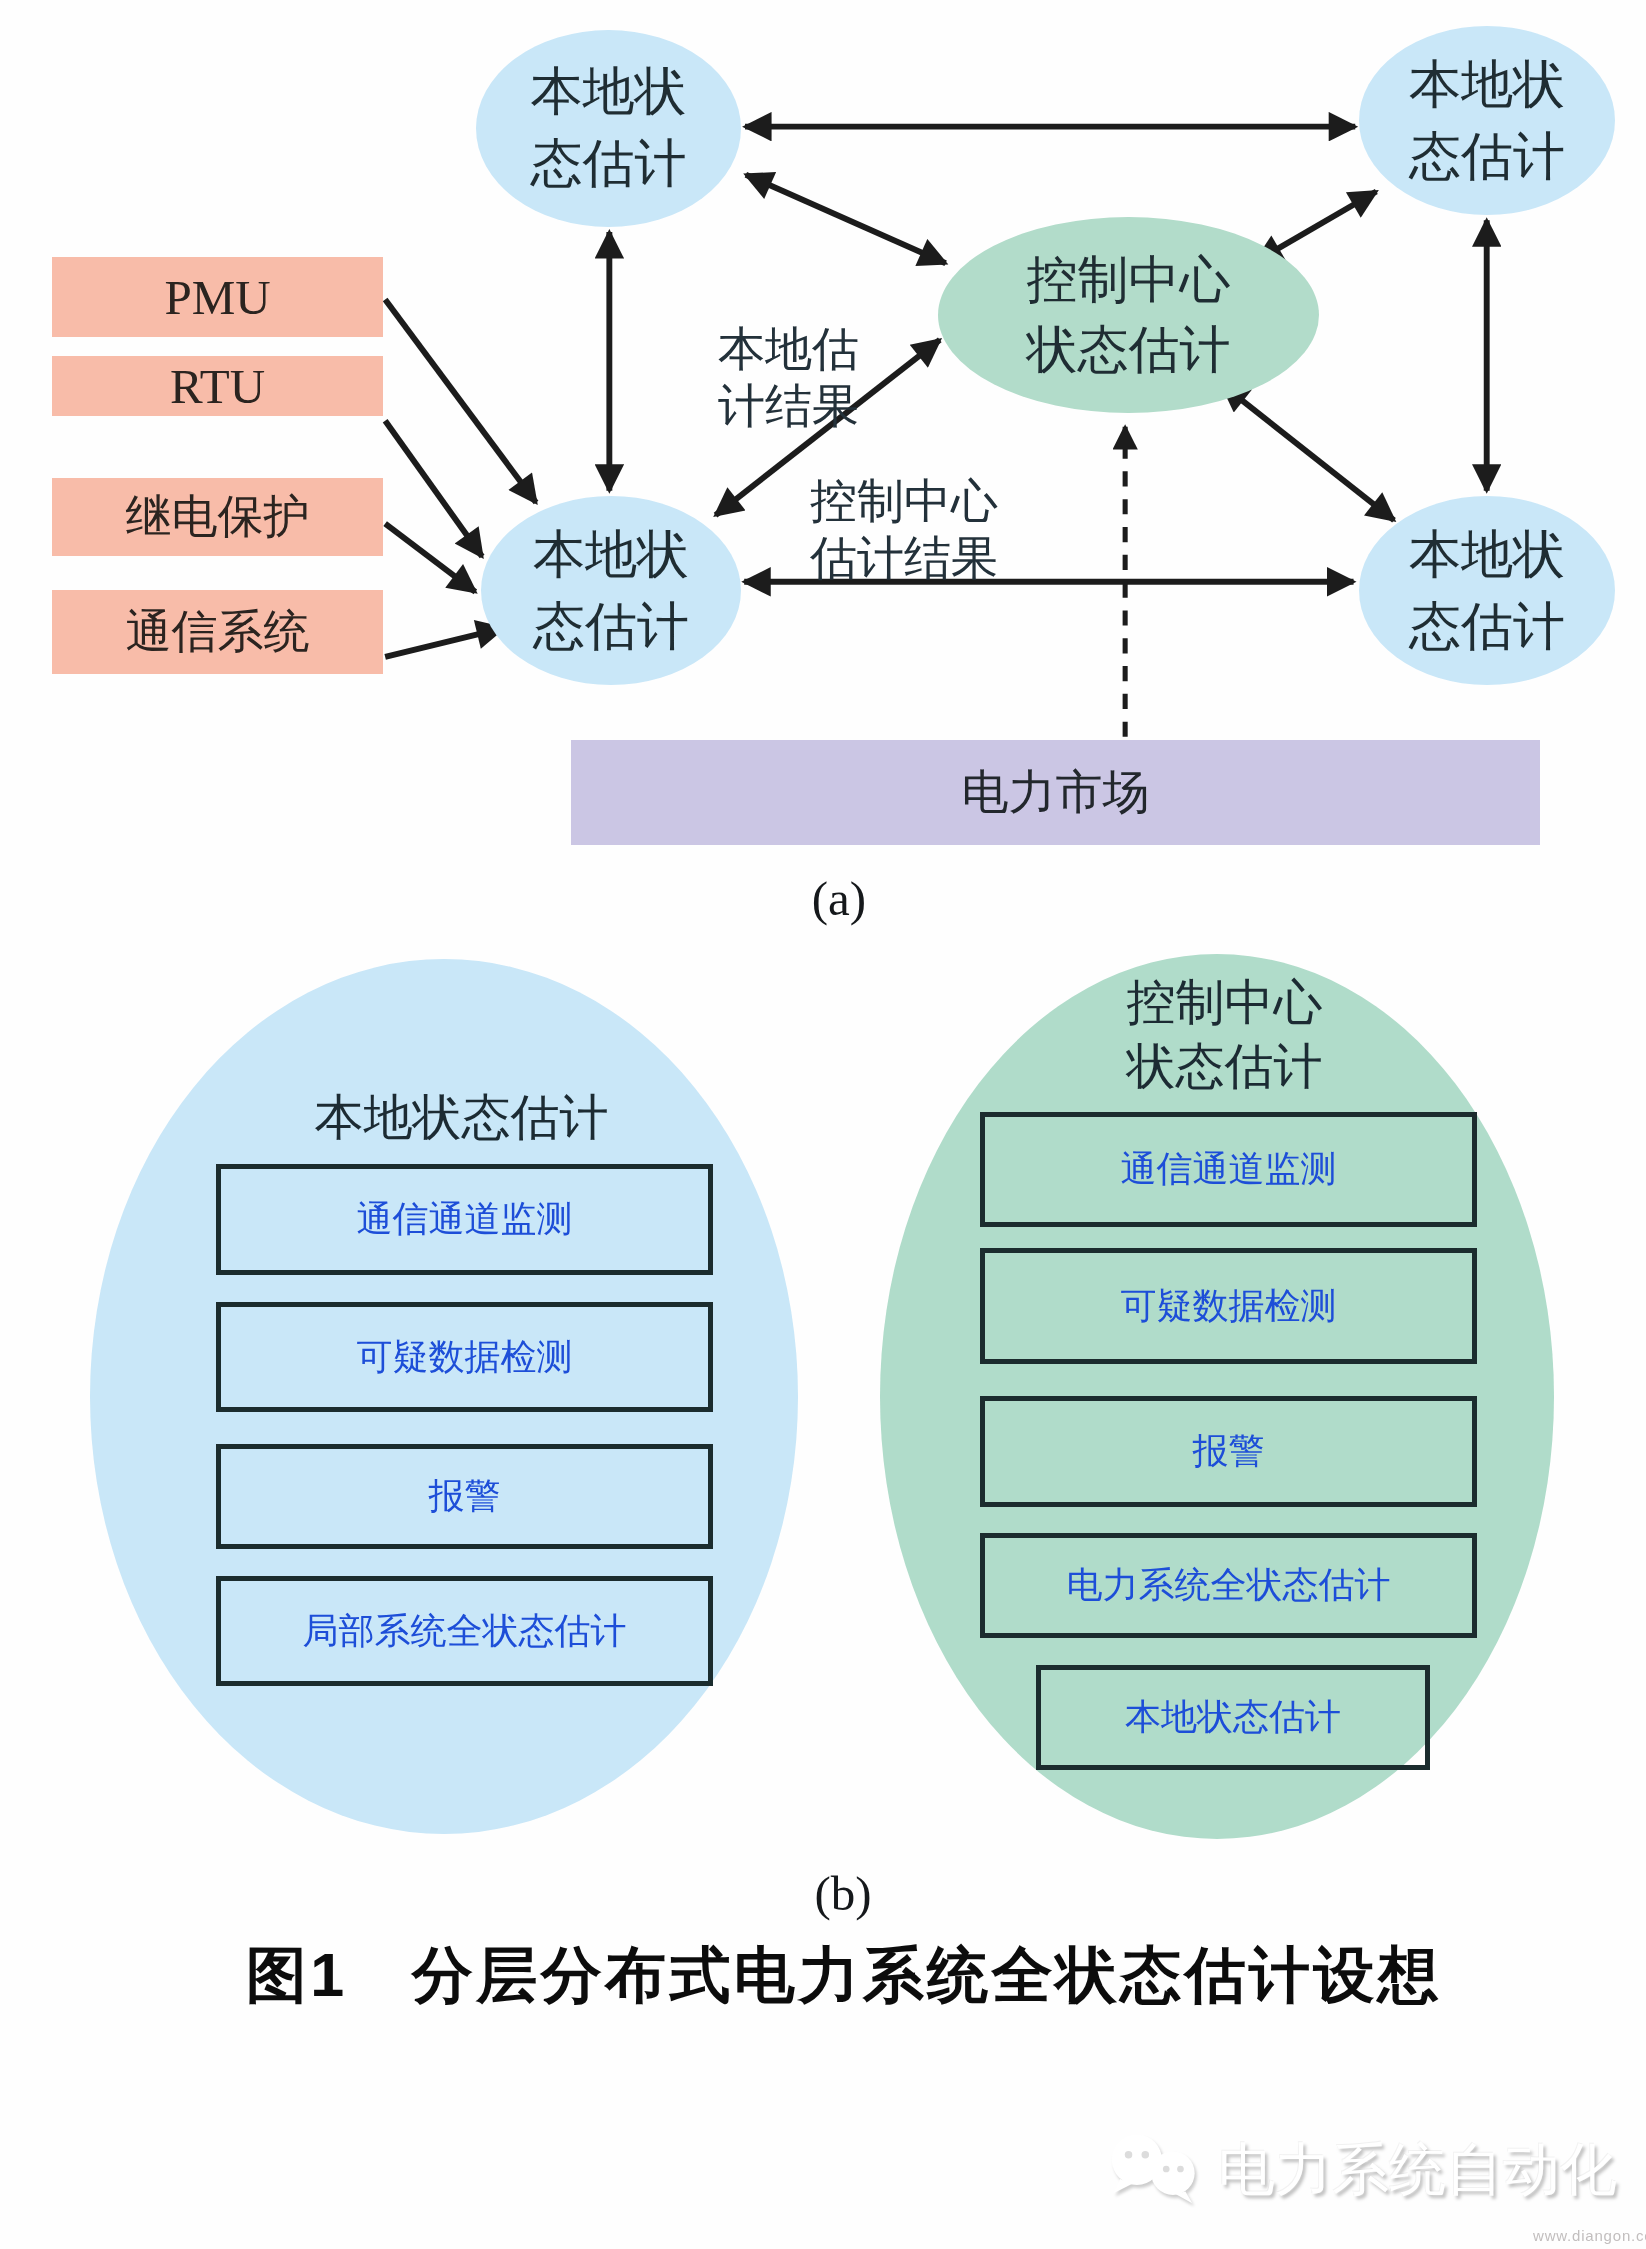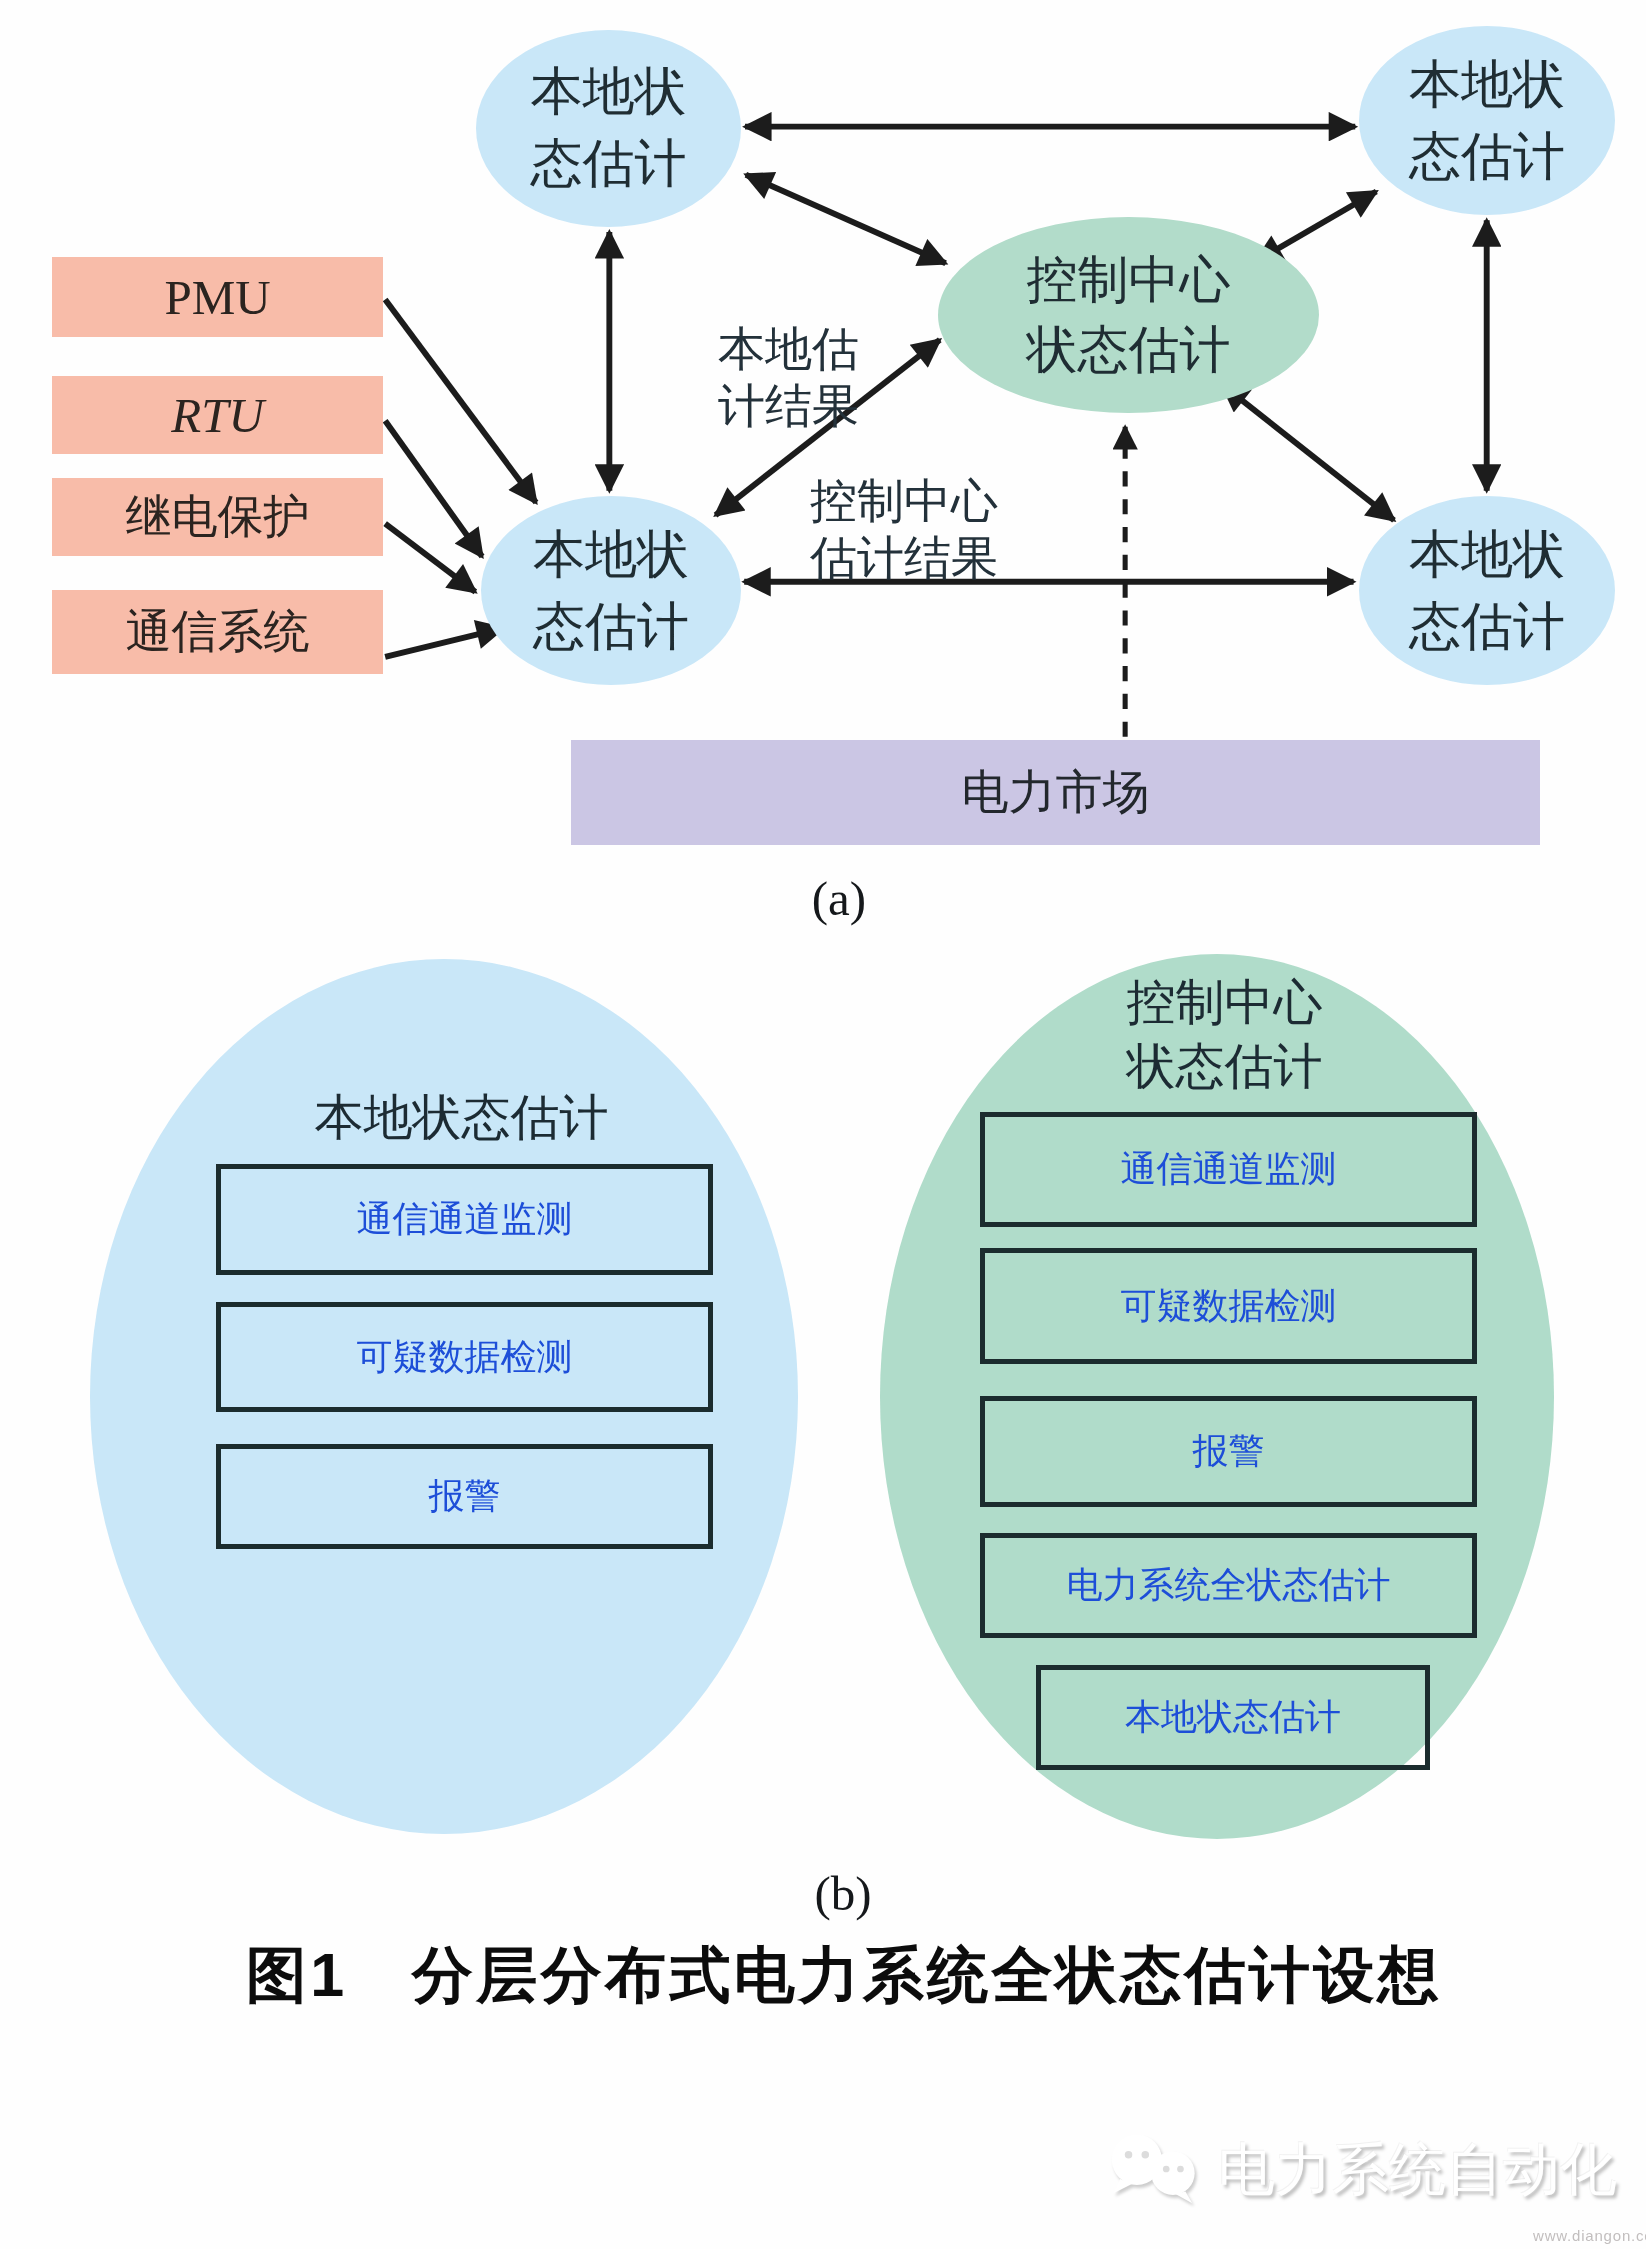--- a/index.html
+++ b/index.html
@@ -24,21 +24,21 @@
   #node-tr{left:1359px;top:26px;width:256px;height:189px;}
   #node-center{left:938px;top:217px;width:381px;height:196px;font-size:51px;line-height:62px;}
   #node-ml{left:481px;top:496px;width:260px;height:189px;}
   #node-br{left:1359px;top:496px;width:256px;height:189px;}
   .src{
     position:absolute;left:52px;width:331px;background:#f8bca9;
     display:flex;align-items:center;justify-content:center;
     font-size:49px;color:#2b2420;
   }
   #src-pmu{top:257px;height:80px;}
-  #src-rtu{top:376px;height:78px;font-style:italic;}
+  #src-rtu{top:356px;height:60px;}
   #src-relay{top:478px;height:78px;font-size:46px;}
   #src-comm{top:590px;height:84px;font-size:46px;}
   #market{
     position:absolute;left:571px;top:740px;width:969px;height:105px;
     background:#cbc6e4;display:flex;align-items:center;justify-content:center;
     font-size:47px;color:#22272c;text-align:center;
   }
   .edge-label{
     position:absolute;text-align:center;font-size:47px;line-height:57px;color:#23313a;margin-top:24px;
   }
@@ -164,20 +164,21 @@
 
   <div class="b-title" id="title-local-b">本地状态估计</div>
   <div class="b-title" id="title-cc-b">
     <div>控制中心</div>
     <div>状态估计</div>
   </div>
 
   <div class="bbox" id="lb1">通信通道监测</div>
   <div class="bbox" id="lb2">可疑数据检测</div>
   <div class="bbox" id="lb3">报警</div>
+  <div class="bbox" id="lb4">局部系统全状态估计</div>
 
   <div class="bbox" id="rb1">通信通道监测</div>
   <div class="bbox" id="rb2">可疑数据检测</div>
   <div class="bbox" id="rb3">报警</div>
   <div class="bbox" id="rb4">电力系统全状态估计</div>
   <div class="bbox" id="rb5">本地状态估计</div>
 
   <div class="panel-tag" id="tag-b">(b)</div>
 
   <div id="caption">图1　分层分布式电力系统全状态估计设想</div>

